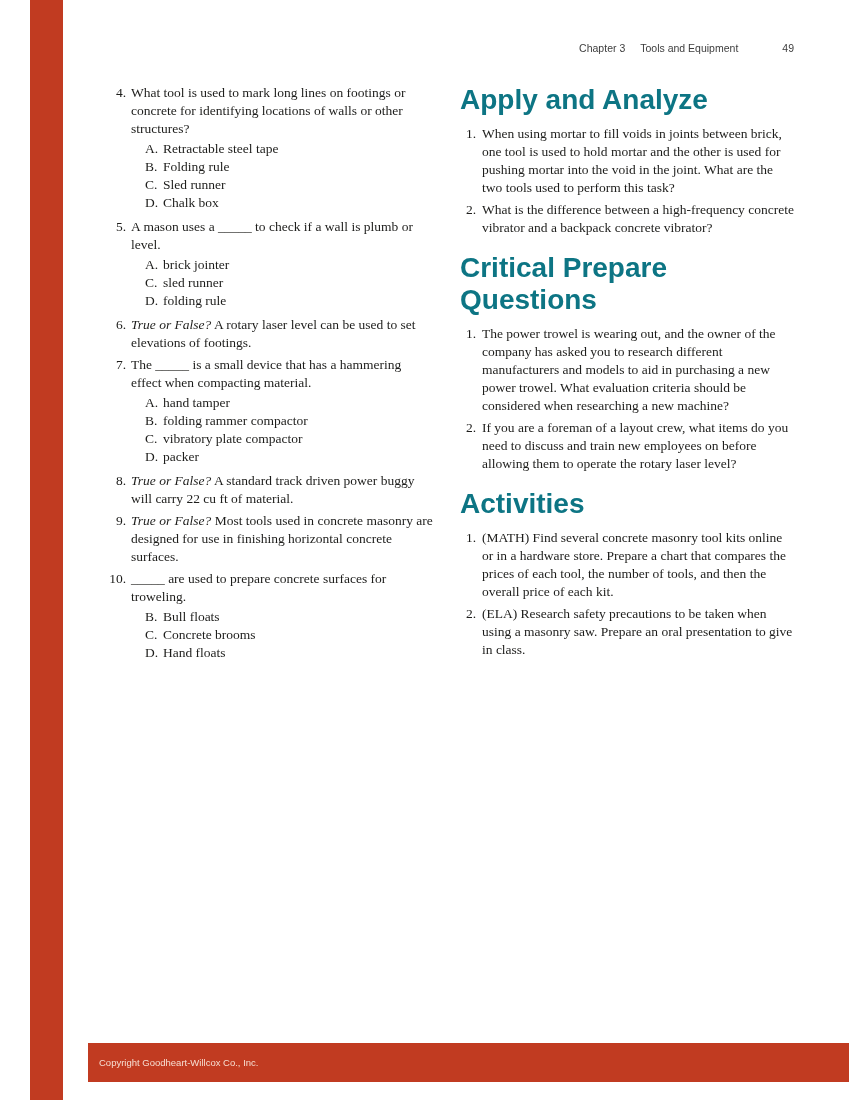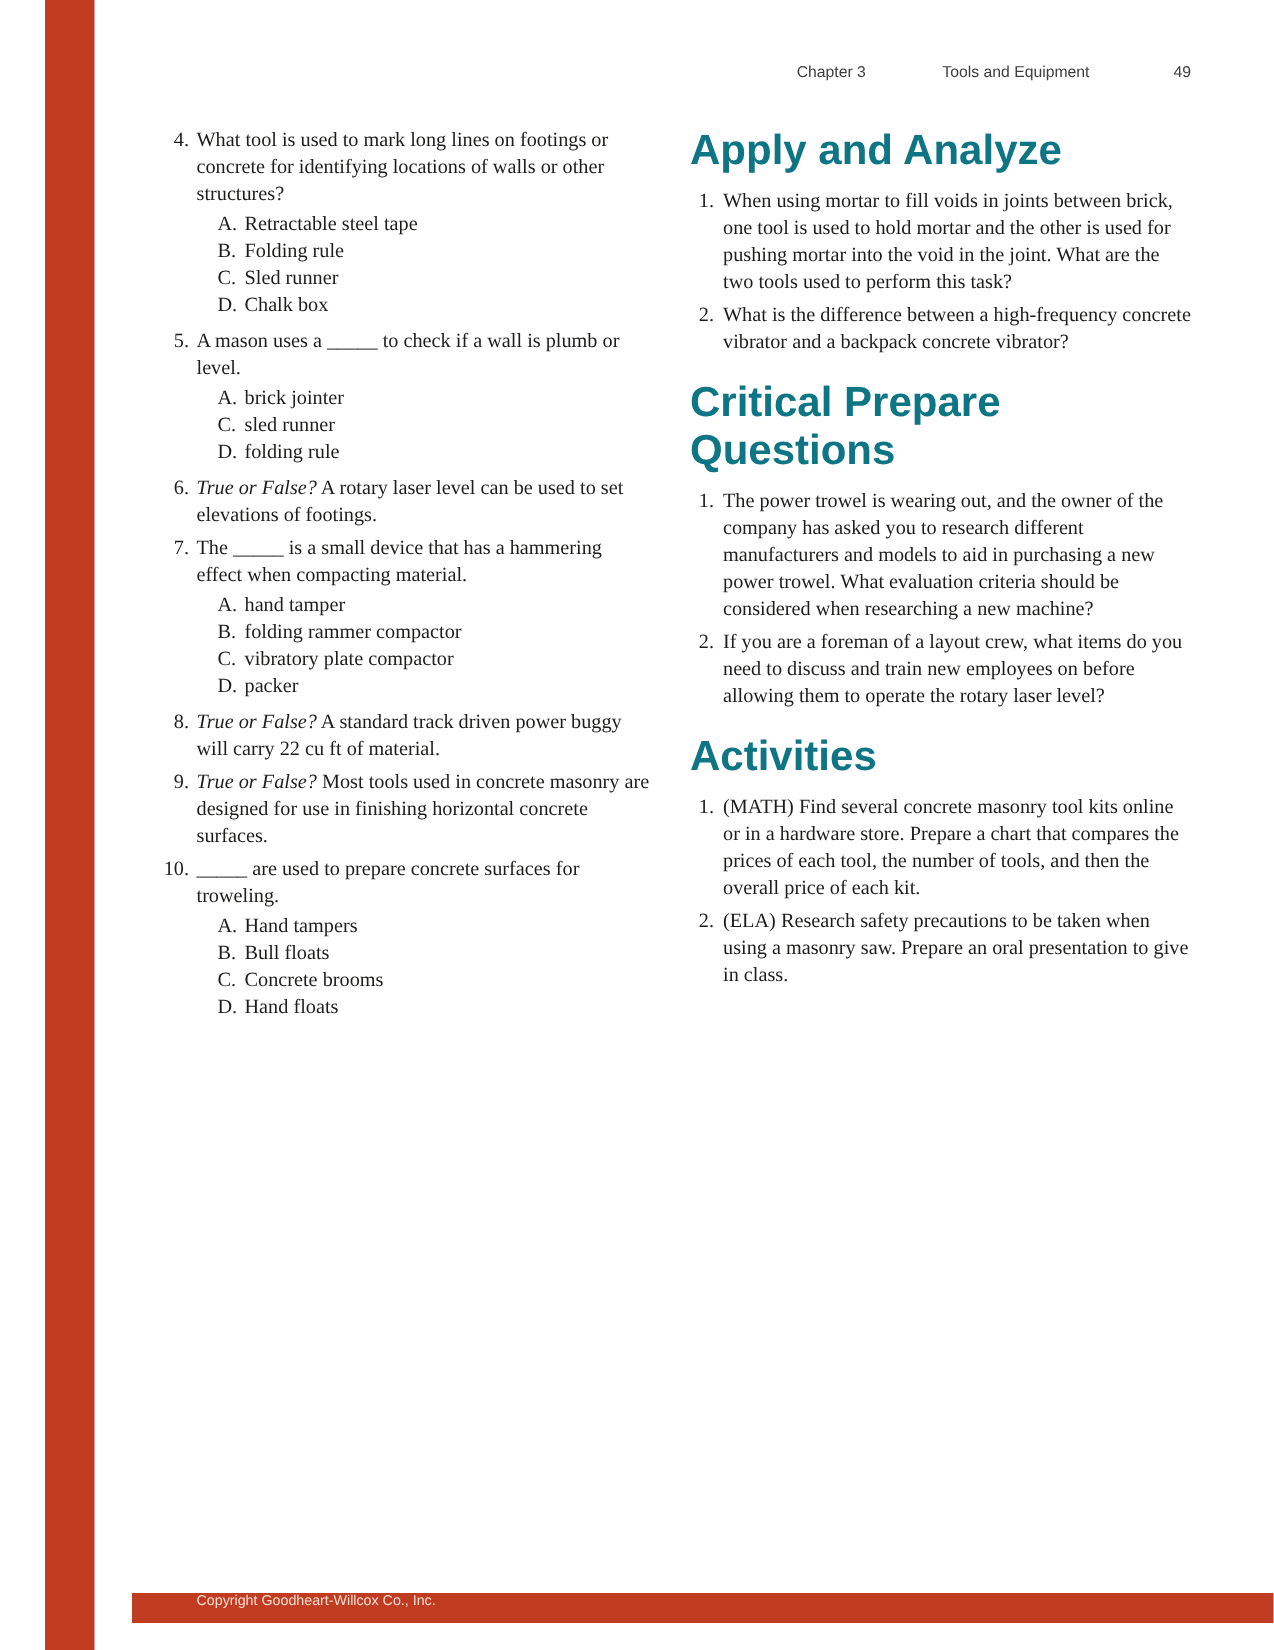--- a/index.html
+++ b/index.html
@@ -12,24 +12,24 @@
     overflow:hidden;
   }
   .stripe {
     position:absolute; left:30px; top:0; width:33px; height:1100px;
     background:#c13b21;
   }
   .header {
     position:absolute; top:42px; left:0; right:55px;
     display:flex; justify-content:flex-end; align-items:baseline;
     font-family:"Liberation Sans", sans-serif;
-    font-size:10.5px; color:#3d3d3d;gap:36px;
+    font-size:10.5px; color:#3d3d3d;
   }
   .header .chap { margin-right:15px; }
-  .header .pnum { margin-left:20px; }
+  .header .pnum { margin-left:44px; }
   .content {
     position:absolute; left:104px; top:84px; width:690px;
     display:flex;
   }
   .col-left { width:330px; margin-right:26px; flex:none; }
   .col-right { width:334px; flex:none; }
 
   .q { display:flex; margin-bottom:4px; font-size:13.5px; line-height:18px; }
   .qnum { width:22px; flex:none; text-align:right; }
   .qbody { flex:1; margin-left:5px; }
@@ -42,22 +42,22 @@
   .rheading {
     font-family:"Liberation Sans", sans-serif;
     font-weight:bold; font-size:28px; color:#0d7584;
     margin:0 0 9px 0;
   }
   .ritem { display:flex; font-size:13.5px; line-height:18px; margin-bottom:4px; }
   .rnum { width:16px; flex:none; text-align:right; }
   .rtext { flex:1; margin-left:6px; }
 
   .footer {
-    position:absolute; left:88px; right:0; bottom:18px; height:20px;
-    background:#c13b21; display:flex; align-items:flex-start;padding-left:32px;
+    position:absolute; left:88px; right:0; bottom:18px; height:39px;
+    background:#c13b21; display:flex; align-items:center;
   }
   .footer span {
     font-family:"Liberation Sans", sans-serif;
     font-size:9.5px; color:#f6ded2; margin-left:11px;
   }
 </style>
 </head>
 <body>
 
 <div class="stripe"></div>
@@ -129,21 +129,20 @@
       <div class="qbody">
         <p class="qtext"><i>True or False?</i><span> Most tools used in concrete masonry are designed for use in finishing horizontal concrete surfaces.</span></p>
       </div>
     </div>
 
     <div class="q">
       <span class="qnum">10.</span>
       <div class="qbody">
         <p class="qtext"><i></i><span>_____ are used to prepare concrete surfaces for troweling.</span></p>
         <div class="choices">
-          <div class="choice"><span class="cl">A.</span><span>Hand tampers</span></div>
           <div class="choice"><span class="cl">B.</span><span>Bull floats</span></div>
           <div class="choice"><span class="cl">C.</span><span>Concrete brooms</span></div>
           <div class="choice"><span class="cl">D.</span><span>Hand floats</span></div>
         </div>
       </div>
     </div>
 
   </div>
 
   <div class="col-right">

